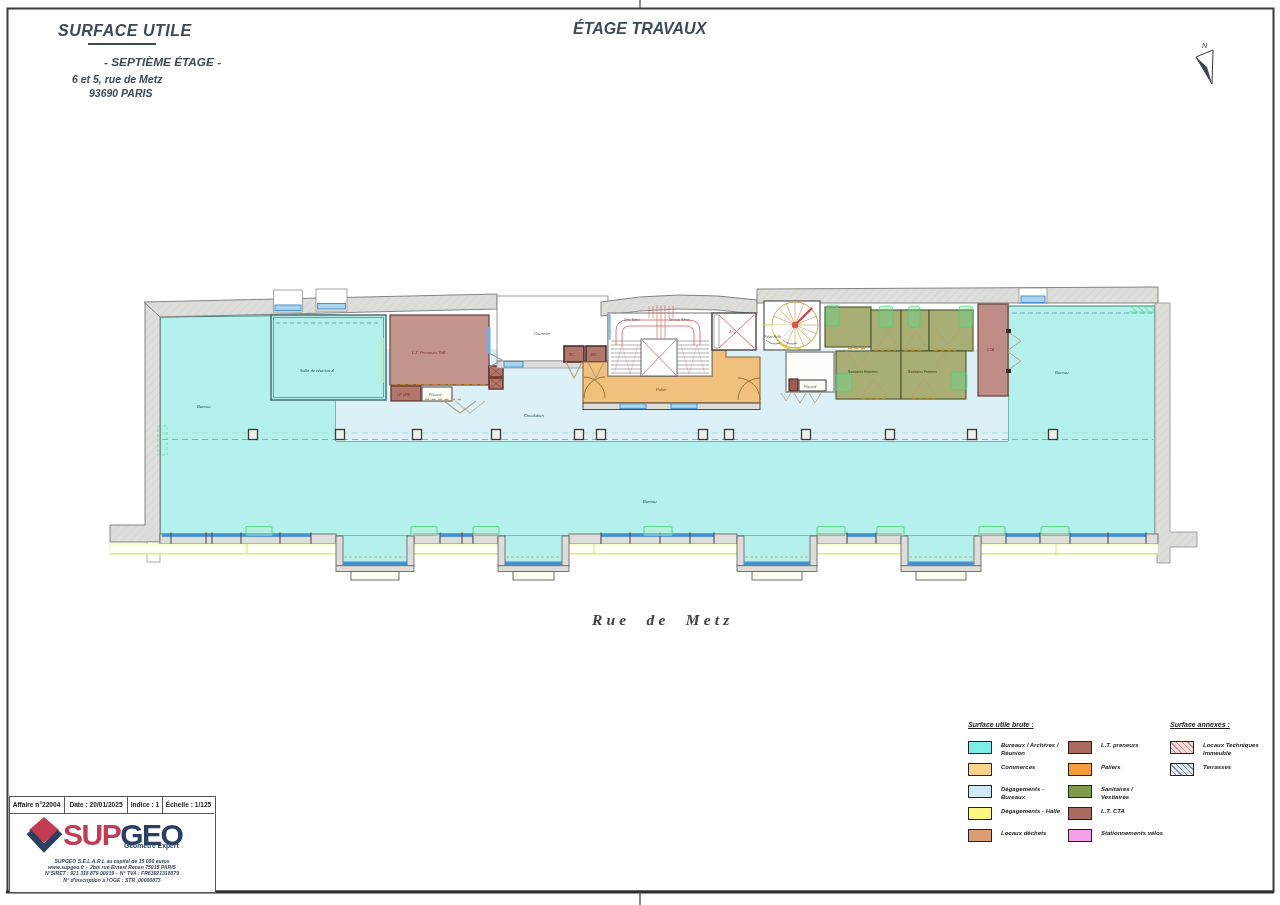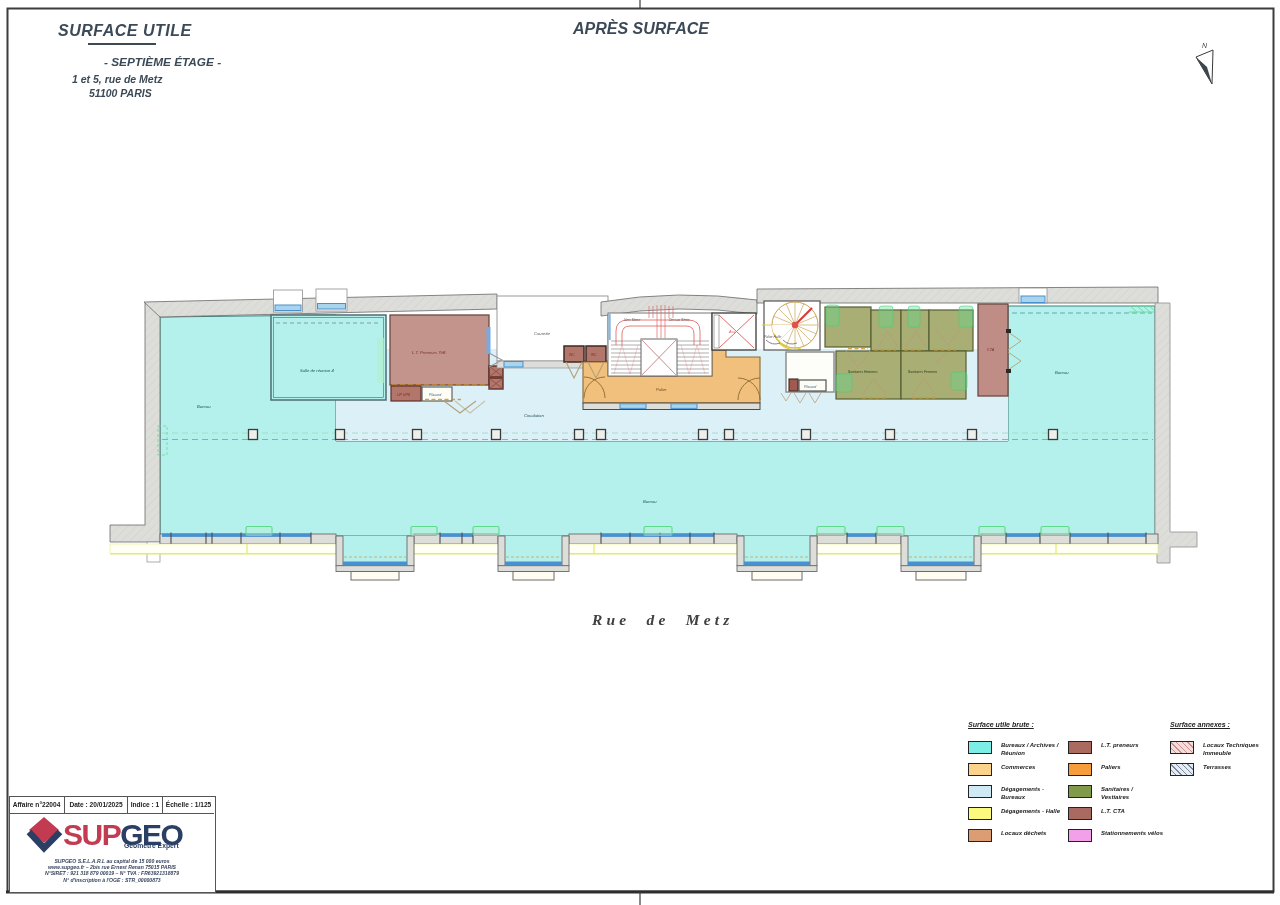--- a/index.html
+++ b/index.html
@@ -17,25 +17,25 @@
   <line x1="640" y1="0" x2="640" y2="8" stroke="#3c3c3c" stroke-width="1.2"></line>
   <line x1="640" y1="892" x2="640" y2="905" stroke="#3c3c3c" stroke-width="1.2"></line>
 </svg>
 
 <div class="t" style="left:58px;top:22px;width:260px;font-size:16px;font-weight:bold;font-style:italic;letter-spacing:0.5px;">SURFACE UTILE</div>
 
 <div class="t" style="left:88px;top:43px;width:68px;height:2px;background:#3c4a57;"></div>
 
 <div class="t" style="left:64px;top:55px;width:260px;font-size:11.8px;font-weight:bold;font-style:italic;margin-left:40px;">- SEPTIÈME ÉTAGE -</div>
 
-<div class="t" style="left:72px;top:73px;width:200px;font-size:10.5px;font-weight:bold;font-style:italic;">1 et 5, rue de Metz</div>
-
-<div class="t" style="left:89px;top:87px;width:200px;font-size:10.5px;font-weight:bold;font-style:italic;">51100 PARIS</div>
-
-<div class="t" style="left:573px;top:20px;width:300px;font-size:16px;font-weight:bold;font-style:italic;">APRÈS SURFACE</div>
+<div class="t" style="left:72px;top:73px;width:200px;font-size:10.5px;font-weight:bold;font-style:italic;">6 et 5, rue de Metz</div>
+
+<div class="t" style="left:89px;top:87px;width:200px;font-size:10.5px;font-weight:bold;font-style:italic;">93690 PARIS</div>
+
+<div class="t" style="left:573px;top:20px;width:300px;font-size:16px;font-weight:bold;font-style:italic;">ÉTAGE TRAVAUX</div>
 
 <svg width="50" height="60" viewBox="0 0 50 60" style="position:absolute;left:1180px;top:35px">
   <text x="22" y="13" font-size="7" font-style="italic" fill="#444">N</text>
   <polygon points="16,22 33,15 32,49" fill="none" stroke="#3a3a3a" stroke-width="1"></polygon>
   <polygon points="16,22 27,32 32,49" fill="#3a4550"></polygon>
 </svg>
 
 <svg id="plan" width="1280" height="905" viewBox="0 0 1280 905" style="position:absolute;left:0;top:0;filter:blur(0.3px);">
 <defs>
         <pattern id="hat" width="6" height="6" patternUnits="userSpaceOnUse" patternTransform="rotate(45)">

